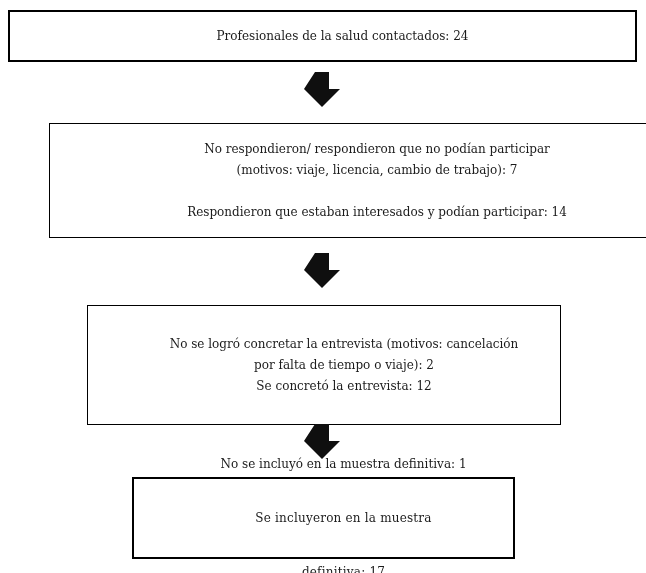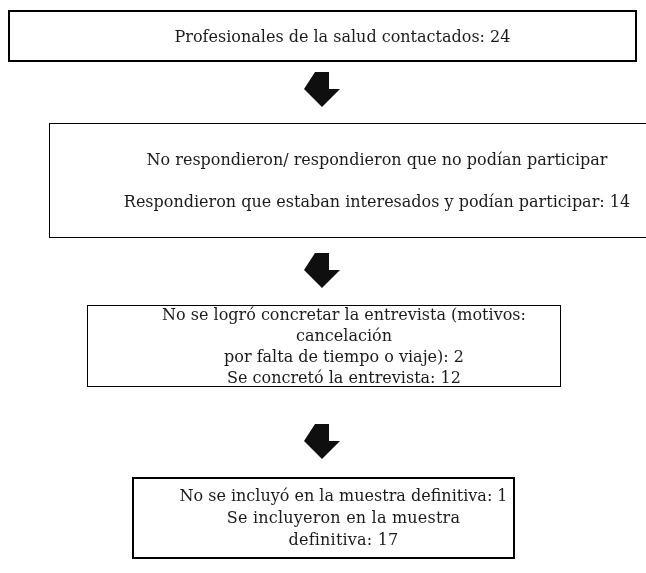--- a/index.html
+++ b/index.html
@@ -19,29 +19,29 @@
   .canvas{position:relative;width:646px;height:573px;}
   .box{
     position:absolute;
     background:var(--bg);
     border:1.5px solid var(--border);
     display:flex;
     flex-direction:column;
     justify-content:center;
     align-items:center;
     text-align:center;
-    font-size:16px;
+    font-size:12px;
     line-height:21px;
     box-sizing:border-box;
     padding-left:40px;
   }
   .box1{left:8px;top:10px;width:629px;height:52px;border-width:2px;}
   .box2{left:49px;top:123px;width:616px;height:115px;}
-  .box3{left:87px;top:305px;width:474px;height:82px;}
-  .box4{left:132px;top:477px;width:383px;height:82px;border-width:2.5px;line-height:22px;}
+  .box3{left:87px;top:305px;width:474px;height:120px;}
+  .box4{left:132px;top:477px;width:383px;height:82px;border-width:2.5px;line-height:22px;gap:32px;}
   .para-gap{margin-top:21px;}
   .bold{font-weight:normal;letter-spacing:0.2px;}
   .arrow{
     position:absolute;
     left:304px;
     width:36px;height:35px;
   }
   .arrow polygon{fill:var(--arrow);}
   .arrow1{top:72px;}
   .arrow2{top:253px;}
@@ -55,20 +55,21 @@
   <div class="box box1">
     <div>Profesionales de la salud contactados: 24</div>
   </div>
 
   <svg class="arrow arrow1" viewBox="0 0 36 35" aria-hidden="true">
     <polygon points="11,0 25,0 25,17 36,17 18,35 0,17"></polygon>
   </svg>
 
   <div class="box box2">
     <div>No respondieron/ respondieron que no podían participar</div>
+    <div>(motivos: viaje, licencia, cambio de trabajo): 7</div>
     <div class="para-gap">Respondieron que estaban interesados y podían participar: 14</div>
   </div>
 
   <svg class="arrow arrow2" viewBox="0 0 36 35" aria-hidden="true">
     <polygon points="11,0 25,0 25,17 36,17 18,35 0,17"></polygon>
   </svg>
 
   <div class="box box3">
     <div>No se logró concretar la entrevista (motivos: cancelación</div>
     <div>por falta de tiempo o viaje): 2</div>

